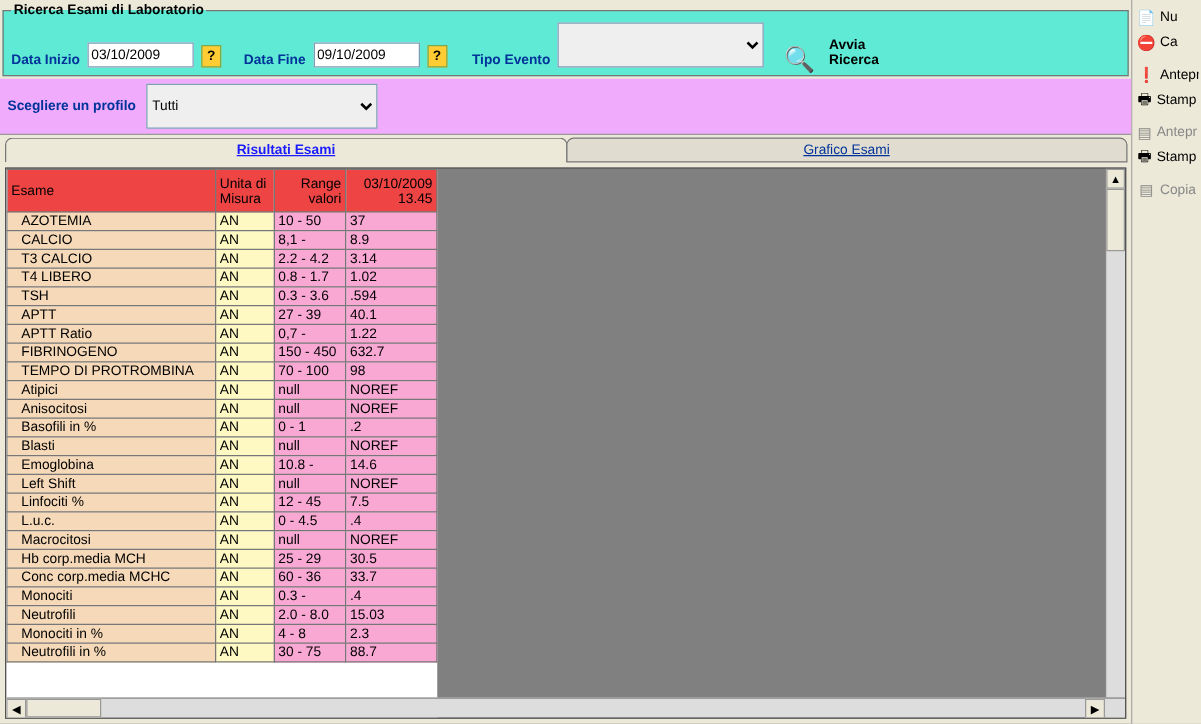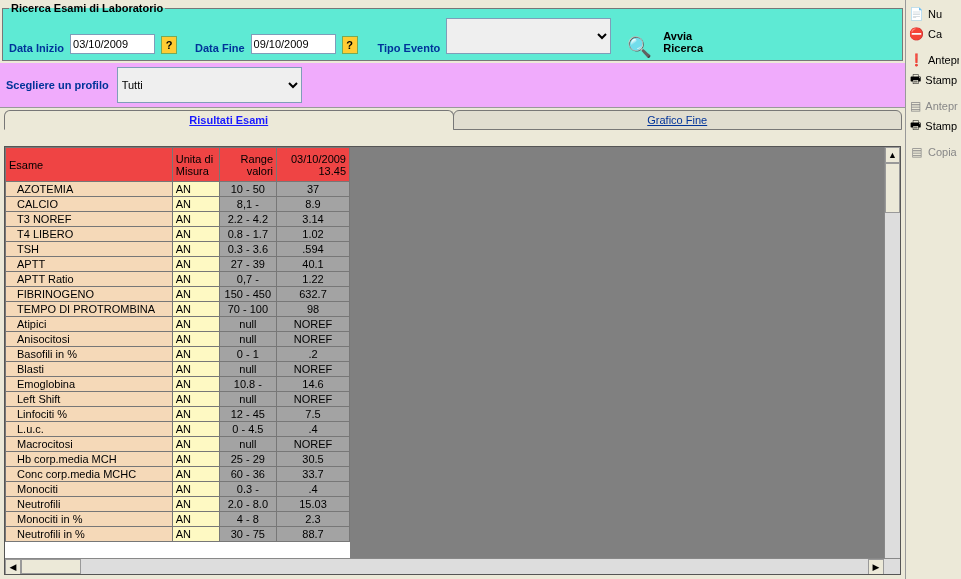--- a/index.html
+++ b/index.html
@@ -10,34 +10,34 @@
   .sidebar-item.disabled { color: #888; }
   fieldset.search { margin: 2px; padding: 4px 23px 6px 6px; border: 1px solid #777; background: #5eead4; }
   fieldset.search legend { font-weight: bold; color: #000; padding: 0 2px; font-size: 11px;}
   .search-row { display: flex; align-items: flex-end; gap: 6px; }
   .lbl-blue { color: #003399; font-weight: bold; font-size: 11px; }
   .date-input { width: 85px; height: 20px; border: 1px solid #7f9db9; font-size: 11px; padding: 1px 2px; }
   .help-btn { width: 16px; height: 18px; background: #ffcc33; border: 1px solid #7a5; font-weight: bold; text-align: center; line-height: 16px; cursor: pointer; font-size: 11px;}
   select.combo { height: 36px; border: 1px solid #7f9db9; font-size: 11px; }
   .avvia { font-weight: bold; line-height: 1.1; }
   .profile-bar { background: #f0abfc; padding: 4px 6px; border-bottom: 1px solid #999; display:flex; align-items:center; gap:8px;}
-  .tabs { display: flex; margin: 2px 4px 16px 4px; }
+  .tabs { display: flex; margin: 2px 4px 4px 4px; }
   .tab { flex: 1; text-align: center; padding: 3px 0; border: 1px solid #777; background: #ece9d8; font-size: 11px; color: #003399; margin-right: -1px; position: relative; border-top-left-radius: 6px; border-top-right-radius: 6px;}
   .tab.active { background: #ece9d8; border-bottom: 1px solid #ece9d8; font-weight: bold; }
   .tab.inactive { background: #e0ddd0; }
   .tab .inner { text-decoration: underline; color:#003399;}
   .tab.active .inner { color:#1a1aff; }
   .content-area { flex: 1; margin: 0 4px 4px 4px; background: #808080; border: 1px solid #555; overflow: hidden; position: relative; display:flex;}
   .grid-wrap { background:#fff; overflow:auto; height:100%; width:345px; }
   table.grid { border-collapse: collapse; font-size: 11px; width: 100%; }
   table.grid th, table.grid td { border: 1px solid #777; padding: 1px 3px; white-space: nowrap; }
   table.grid th { background: #ef4444; font-weight: normal; text-align:left; }
   table.grid th.hcol { height: 34px; vertical-align: middle;}
   table.grid td.exam { background: #f5d9b8; padding-left: 11px; }
-  table.grid td.val { text-align: center; background:#a3a3a3;}
+  table.grid td.val { text-align: left; background:#f9a8d4;}
   table.grid td.unit { background:#fef9c3; }
   .grid-fill { flex:1; background:#808080; position:relative;}
   .vscroll { position:absolute; right:0; top:0; bottom:0; width:16px; background:#ddd; border-left:1px solid #888;}
   .vscroll .btn { height:16px; background:#ece9d8; border:1px solid #999; font-size:9px; text-align:center; line-height:14px;}
   .vscroll .thumb { position:absolute; top:16px; left:0; right:0; height:50px; background:#ece9d8; border:1px solid #999;}
   .vscroll .btn.down{ position:absolute; bottom:0; left:0; right:0;}
   .hscroll { position:absolute; left:0; right:0; bottom:0; height:16px; background:#ddd; border-top:1px solid #888;}
   .hscroll .btn { width:16px; height:16px; background:#ece9d8; border:1px solid #999; display:inline-block; font-size:9px; text-align:center; line-height:14px;}
   .hscroll .btn.right{ position:absolute; right:16px; }
   .hscroll .thumb { position:absolute; left:16px; top:0; bottom:0; width:60px; background:#ece9d8; border:1px solid #999;}
@@ -68,21 +68,21 @@
     </div>
   </fieldset>
 
   <div class="profile-bar">
     <span class="lbl-blue">Scegliere un profilo</span>
     <select class="combo" style="width:185px"><option>Tutti</option></select>
   </div>
 
   <div class="tabs">
     <div class="tab active"><span class="inner">Risultati Esami</span></div>
-    <div class="tab inactive"><span class="inner">Grafico Fine</span></div>
+    <div class="tab inactive"><span class="inner">Grafico Esami</span></div>
   </div>
 
   <div class="content-area">
     <div class="grid-wrap">
       <table class="grid">
         <thead>
           <tr>
             <th class="hcol" style="width:160px">Esame</th>
             <th class="hcol" style="width:45px"><span style="white-space:pre-line">Unita di
 Misura</span></th>
@@ -98,21 +98,21 @@
               <td class="val">10 - 50</td>
               <td class="val">37</td>
             </tr>
             <tr>
               <td class="exam">CALCIO</td>
               <td class="unit">AN</td>
               <td class="val">8,1 -</td>
               <td class="val">8.9</td>
             </tr>
             <tr>
-              <td class="exam">T3 NOREF</td>
+              <td class="exam">T3 CALCIO</td>
               <td class="unit">AN</td>
               <td class="val">2.2 - 4.2</td>
               <td class="val">3.14</td>
             </tr>
             <tr>
               <td class="exam">T4 LIBERO</td>
               <td class="unit">AN</td>
               <td class="val">0.8 - 1.7</td>
               <td class="val">1.02</td>
             </tr>

